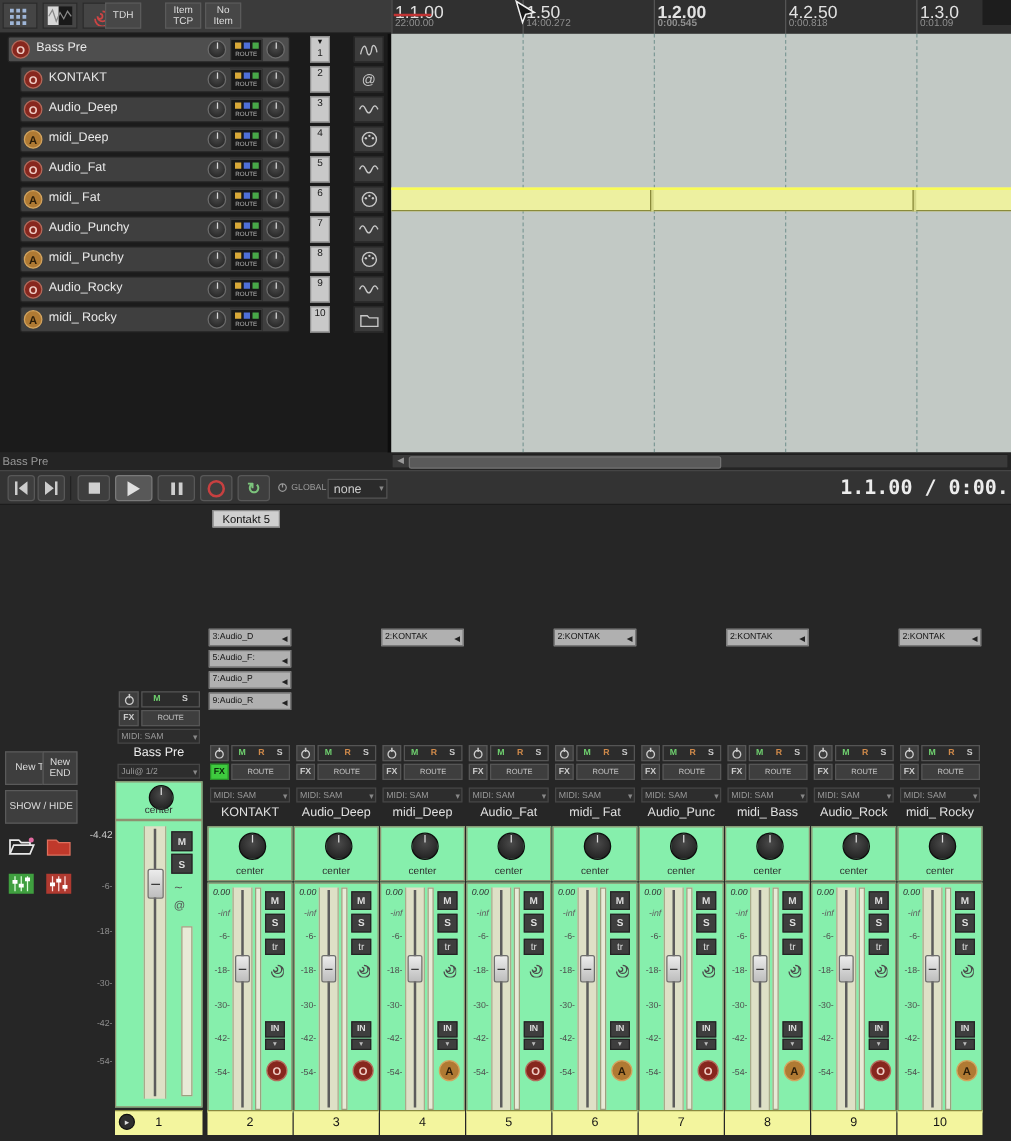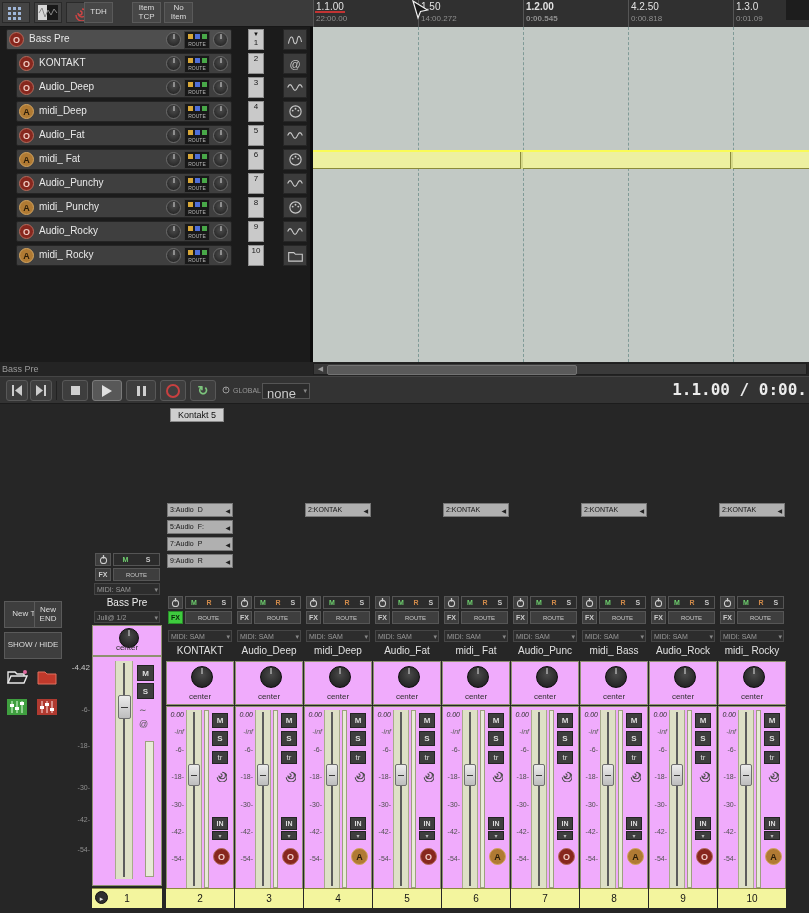--- a/index.html
+++ b/index.html
@@ -12,21 +12,21 @@
   .tool-icon{position:absolute;top:2px;width:28px;height:21px;background:#454545;border:1px solid #2a2a2a;
              display:flex;align-items:center;justify-content:center;box-sizing:border-box;}
   .tool-btn{position:absolute;top:2px;width:29px;height:21px;background:#474747;border:1px solid #5a5a5a;
             color:#ddd;font-size:8px;line-height:1.05;display:flex;align-items:center;justify-content:center;
             text-align:center;box-sizing:border-box;}
 
   
   #ruler{position:absolute;left:313px;top:0;width:496px;height:27px;background:#303030;border-bottom:1px solid #101010;overflow:hidden;}
   .rmark{position:absolute;top:0;width:104px;height:27px;}
   .rtick{position:absolute;left:0;top:0;width:1px;height:27px;background:#555;}
-  .rbeat{position:absolute;left:3px;top:1px;font-size:10px;color:#e2e2e2;white-space:nowrap;}
+  .rbeat{position:absolute;left:3px;top:1px;font-size:14px;color:#e2e2e2;white-space:nowrap;}
   .rtime{position:absolute;left:3px;top:14px;font-size:8px;color:#8f8f8f;white-space:nowrap;}
   .rcursor{position:absolute;left:2px;top:11px;width:30px;height:2px;background:#c23333;}
   #corner-box{position:absolute;left:473px;top:0;width:23px;height:20px;background:#1d1d1d;}
   #mouse-cursor{position:absolute;left:411px;top:0;z-index:60;}
 
   
   #tcp{position:absolute;left:0;top:27px;width:310px;height:335px;background:#1b1b1b;}
   #splitter{position:absolute;left:310px;top:27px;width:3px;height:349px;background:#0c0c0c;}
   .track-row{position:absolute;left:0;width:310px;height:24px;}
   .tnamebox{position:absolute;left:6px;top:0;width:226px;height:21px;background:#3f3f3f;border:1px solid #242424;
@@ -78,21 +78,21 @@
         display:flex;align-items:center;justify-content:center;box-sizing:border-box;color:#d6d6d6;}
   .tsep{position:absolute;top:4px;width:1px;height:19px;background:#222;}
   #btn-play{background:#585858;border-color:#7a7a7a;}
   .glyph-stop{width:9px;height:9px;background:#cfcfcf;}
   .glyph-play{width:0;height:0;border-left:10px solid #e0e0e0;border-top:6px solid transparent;border-bottom:6px solid transparent;}
   .glyph-pause{display:flex;gap:3px;} .glyph-pause i{display:block;width:3px;height:10px;background:#cfcfcf;}
   .glyph-rec{width:10px;height:10px;border:2px solid #c84040;border-radius:50%;}
   .glyph-loop{color:#7cc47c;font-size:13px;font-weight:bold;line-height:13px;}
   #global-wrap{position:absolute;left:222px;top:9px;color:#999;font-size:7px;display:flex;align-items:center;gap:3px;}
   #global-dd{position:absolute;left:262px;top:6px;width:48px;height:16px;background:#2b2b2b;border:1px solid #555;box-sizing:border-box;}
-  #global-dd .ddtext{position:absolute;left:4px;top:2px;font-size:13px;color:#ccc;}
+  #global-dd .ddtext{position:absolute;left:4px;top:2px;font-size:10px;color:#ccc;}
   #time-display{position:absolute;right:2px;top:3px;font-family:"DejaVu Sans Mono",monospace;font-size:16px;font-weight:bold;color:#ececec;white-space:nowrap;}
   #fxlabel{position:absolute;left:170px;top:408px;width:54px;height:14px;background:#cfcfcf;border:1px solid #8a8a8a;
            color:#111;font-size:9px;text-align:center;line-height:13px;box-sizing:border-box;}
 
   
   .dock-btn{position:absolute;background:#3e3e3e;border:1px solid #5a5a5a;color:#ddd;font-size:8px;line-height:1.1;
             display:flex;align-items:center;justify-content:center;text-align:center;box-sizing:border-box;}
   .dock-icon{position:absolute;width:26px;height:22px;display:flex;align-items:center;justify-content:center;}
 
   
@@ -101,21 +101,21 @@
          display:flex;align-items:center;justify-content:center;box-sizing:border-box;}
   .strip.fx-on .fxbtn{background:#3ecb3e;border-color:#2a8f2a;color:#0a280a;}
   .routebtn{position:absolute;background:#3e3e3e;border:1px solid #565656;color:#c8c8c8;font-size:6px;
             display:flex;align-items:center;justify-content:center;box-sizing:border-box;}
   .mrs{position:absolute;background:#2c2c2c;border:1px solid #555;display:flex;align-items:center;justify-content:space-around;
        font-size:7px;font-weight:bold;box-sizing:border-box;}
   .mrs .mm{color:#6fd06f;} .mrs .mr{color:#d08a4a;} .mrs .ms{color:#c8c8c8;}
   .dd{position:absolute;background:#2d2d2d;border:1px solid #464646;box-sizing:border-box;}
   .dd .ddtext{position:absolute;left:2px;top:2px;font-size:7px;color:#9a9a9a;white-space:nowrap;overflow:hidden;max-width:52px;}
   .dd .ddarrow{position:absolute;right:1px;top:2px;font-size:7px;color:#888;}
-  .panel{background:#f0abfc;border:1px solid #8e9170;box-sizing:border-box;}
+  .panel{background:#86efac;border:1px solid #8e9170;box-sizing:border-box;}
   .panknob{position:absolute;border-radius:50%;background:radial-gradient(circle at 50% 38%,#4a4a4a,#181818);border:1px solid #0d0d0d;}
   .panknob::after{content:'';position:absolute;left:50%;top:1px;width:1px;height:6px;background:#ddd;transform:translateX(-50%);}
   .panlabel{position:absolute;left:0;right:0;bottom:3px;text-align:center;font-size:8px;color:#2e2e2e;}
   .cap{position:absolute;background:linear-gradient(#ececec,#bdbdbd);border:1px solid #6f6f6f;border-radius:2px;box-sizing:border-box;}
   .cap::after{content:'';position:absolute;left:2px;right:2px;top:50%;height:1px;background:#3a3a3a;}
   .flane{position:absolute;background:#dee0c6;border-left:1px solid #a8ab8b;border-right:1px solid #a8ab8b;box-sizing:border-box;}
   .fline{position:absolute;left:50%;top:2px;bottom:2px;width:2px;background:#5c5c5c;transform:translateX(-50%);}
   .smeter{position:absolute;background:#e8ead7;border:1px solid #9da07f;box-sizing:border-box;}
   .sqbtn{position:absolute;background:#3e3e3e;border:1px solid #242424;color:#ddd;font-size:8px;font-weight:bold;
          display:flex;align-items:center;justify-content:center;box-sizing:border-box;}

